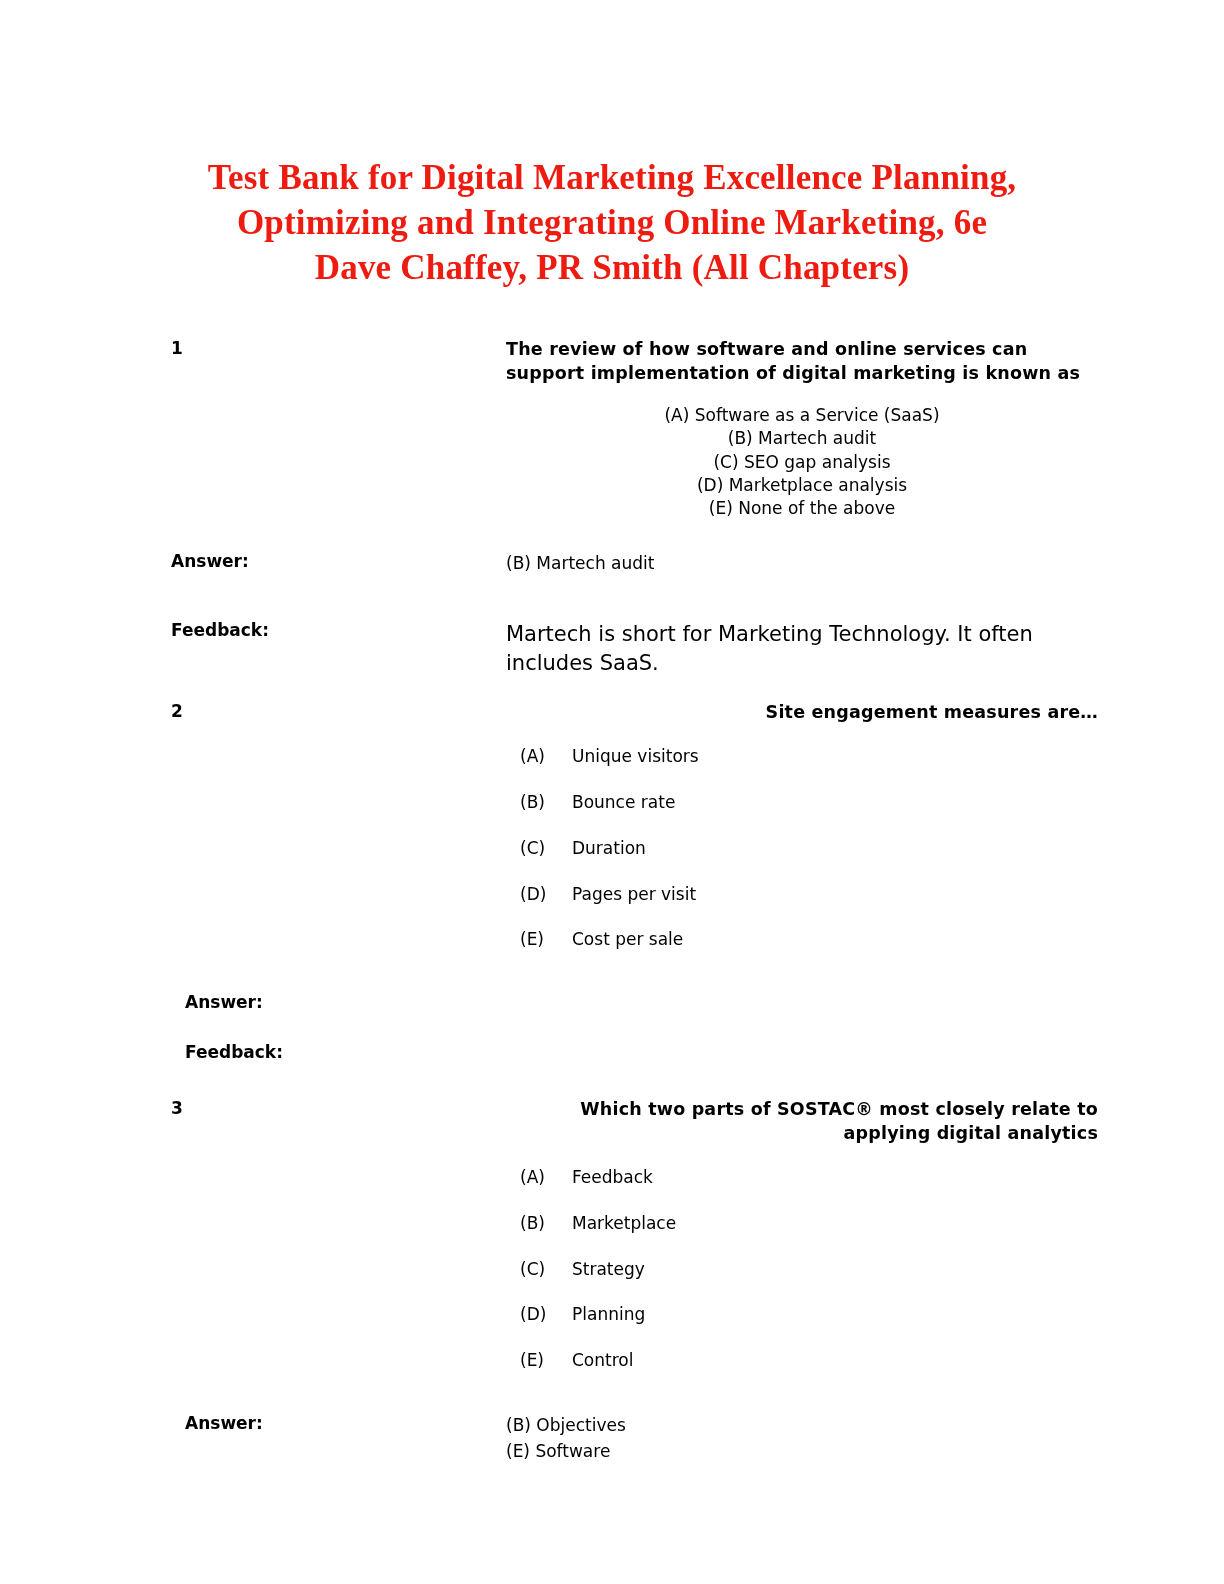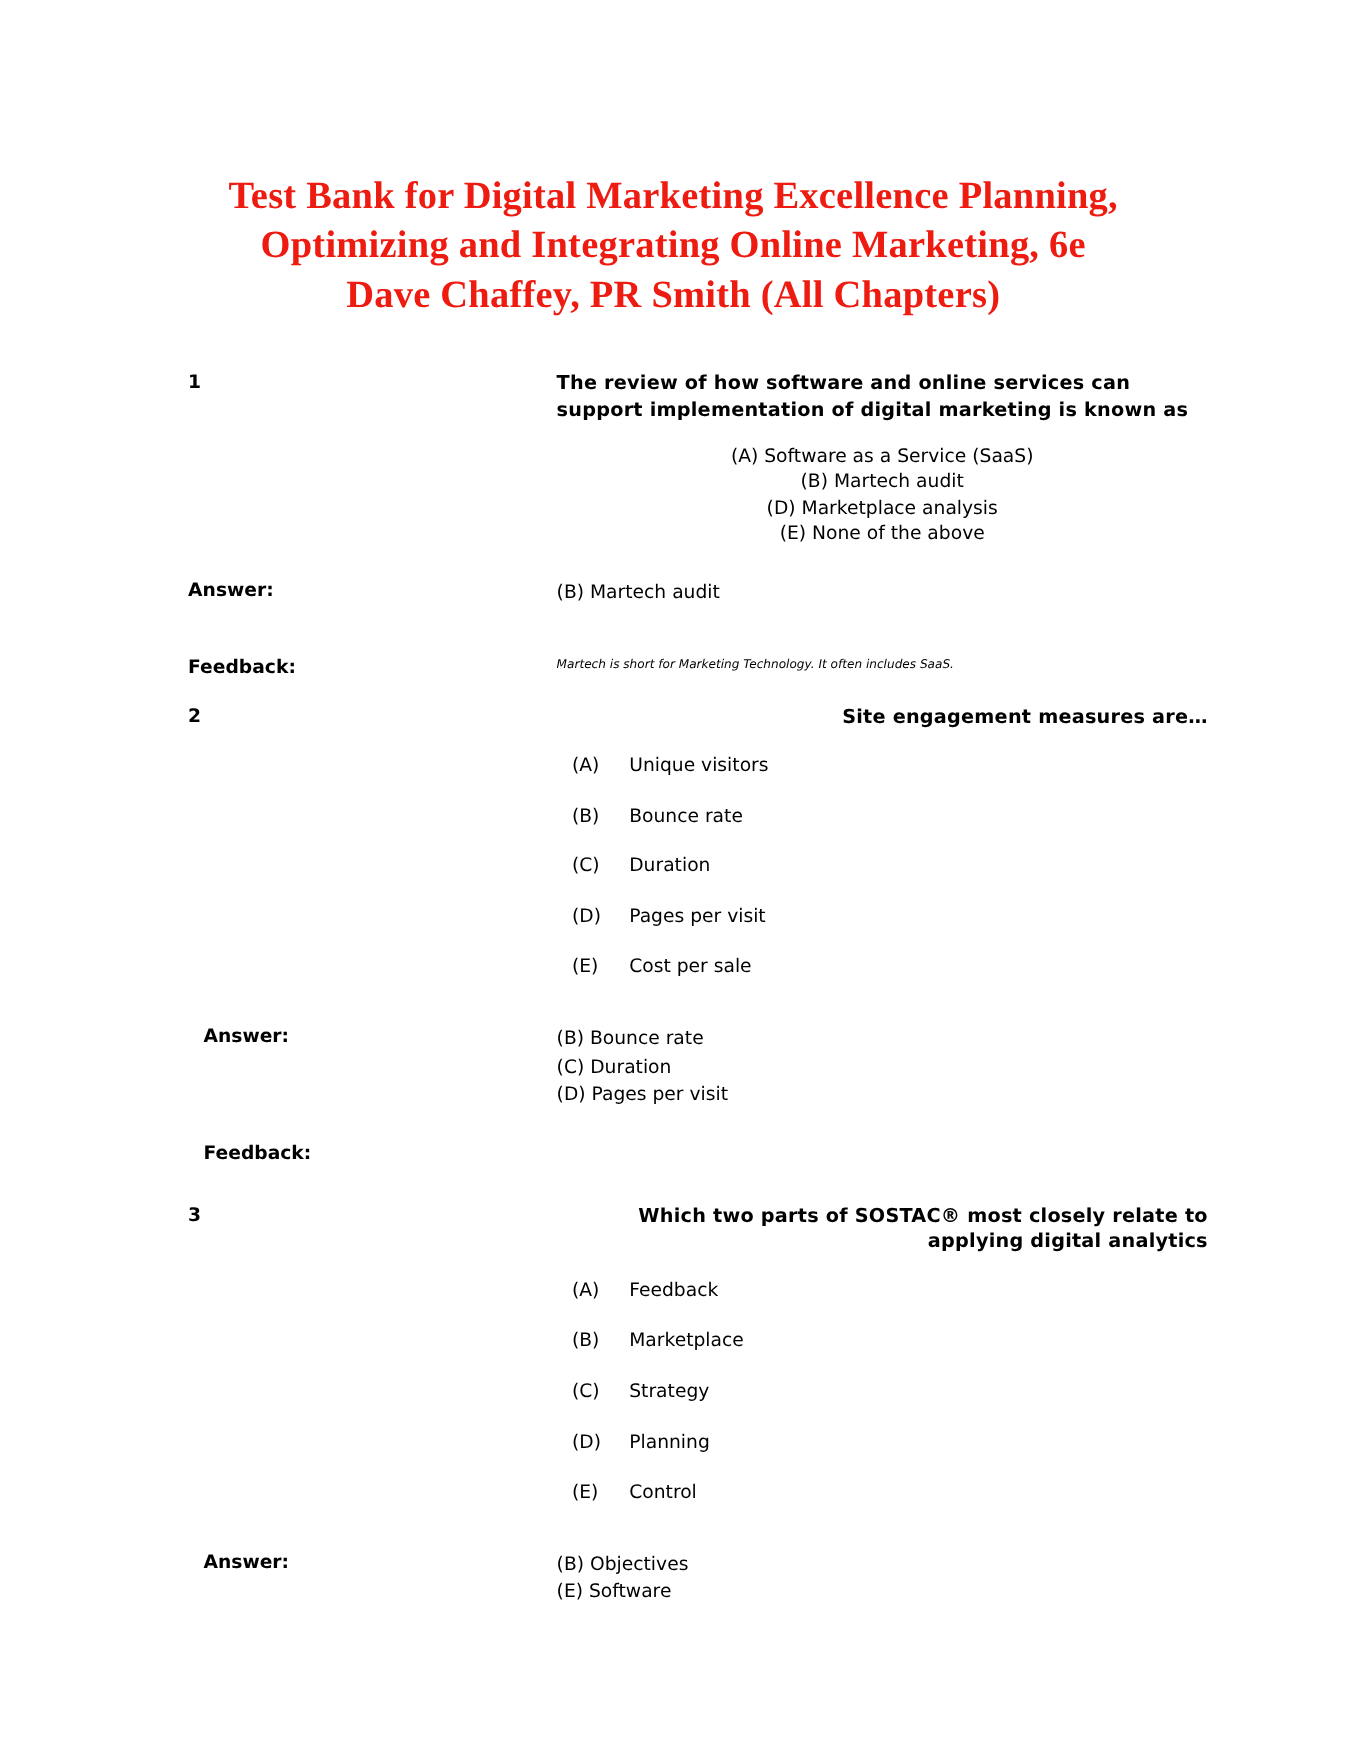--- a/index.html
+++ b/index.html
@@ -91,22 +91,21 @@
   .spaced-options .opt .ltr {
     width: 52px;
     flex: 0 0 52px;
   }
 
   .answer-list {
     font-size: 17px;
     line-height: 1.5;
   }
   .feedback-text {
-    font-size: 11px;
-    font-style: italic;
+    font-size: 21px;
   }
 
   .gap-18 { height: 18px; }
   .gap-24 { height: 24px; }
   .gap-30 { height: 30px; }
   .gap-36 { height: 36px; }
   .gap-44 { height: 44px; }
 </style>
 </head>
 <body>
@@ -121,20 +120,21 @@
 
   <div class="content">
 
     <div class="row">
       <div class="col-label">1</div>
       <div class="col-body">
         <div class="qtext">The review of how software and online services can support implementation of digital marketing is known as</div>
         <div class="tight-options">
           <div class="opt">(A) Software as a Service (SaaS)</div>
           <div class="opt">(B) Martech audit</div>
+          <div class="opt">(C) SEO gap analysis</div>
           <div class="opt">(D) Marketplace analysis</div>
           <div class="opt">(E) None of the above</div>
         </div>
       </div>
     </div>
 
     <div class="gap-30"></div>
 
     <div class="row">
       <div class="col-label">Answer:</div>
@@ -176,25 +176,20 @@
             <span>Cost per sale</span>
           </div>
         </div>
       </div>
     </div>
 
     <div class="gap-18"></div>
 
     <div class="row">
       <div class="col-label indent">Answer:</div>
-      <div class="col-body answer-list">
-        <div>(B) Bounce rate</div>
-        <div>(C) Duration</div>
-        <div>(D) Pages per visit</div>
-      </div>
     </div>
 
     <div class="gap-30"></div>
 
     <div class="row">
       <div class="col-label indent">Feedback:</div>
     </div>
 
     <div class="gap-36"></div>
 

